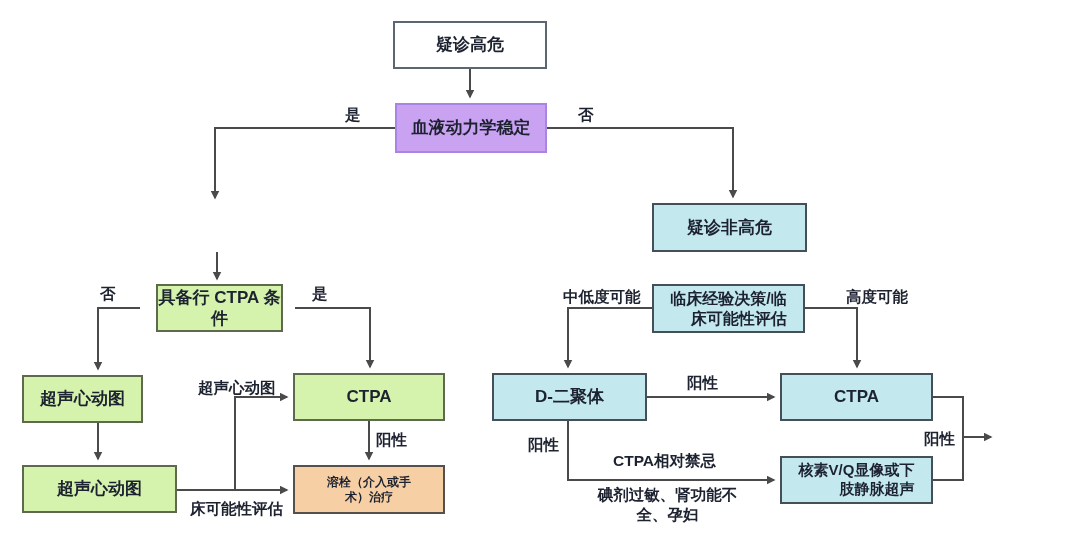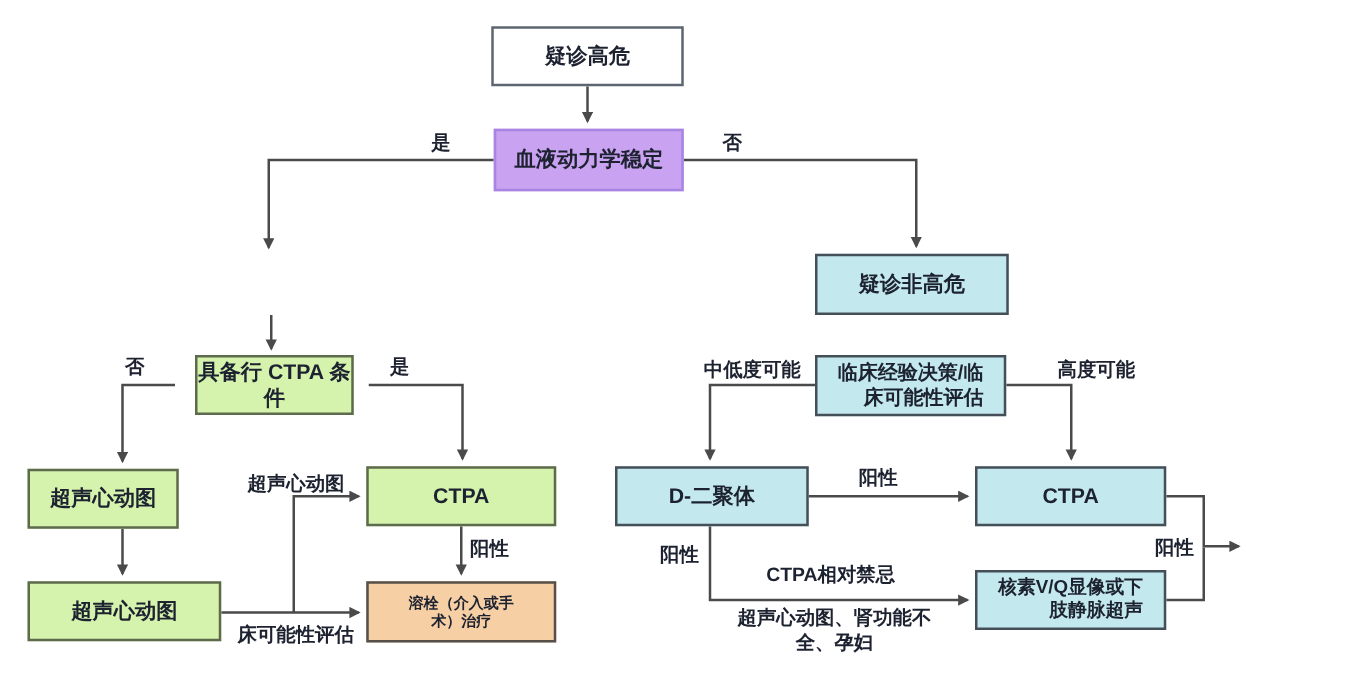--- a/index.html
+++ b/index.html
@@ -126,17 +126,17 @@
   <div class="elabel" style="left:100px;top:284px">否</div>
   <div class="elabel" style="left:312px;top:284px">是</div>
   <div class="elabel" style="left:198px;top:378px">超声心动图</div>
   <div class="elabel" style="left:190px;top:499px">床可能性评估</div>
   <div class="elabel" style="left:376px;top:430px">阳性</div>
   <div class="elabel" style="left:563px;top:287px">中低度可能</div>
   <div class="elabel" style="left:846px;top:287px">高度可能</div>
   <div class="elabel" style="left:687px;top:373px">阳性</div>
   <div class="elabel" style="left:528px;top:435px">阳性</div>
   <div class="elabel" style="left:613px;top:451px">CTPA相对禁忌</div>
-  <div class="elabel wrap" style="left:585px;top:485px;width:165px">超声心动图、肾功能不
+  <div class="elabel wrap" style="left:585px;top:485px;width:165px">碘剂过敏、肾功能不
 全、孕妇</div>
   <div class="elabel" style="left:924px;top:429px">阳性</div>
 
 </div>
 
 </body></html>

